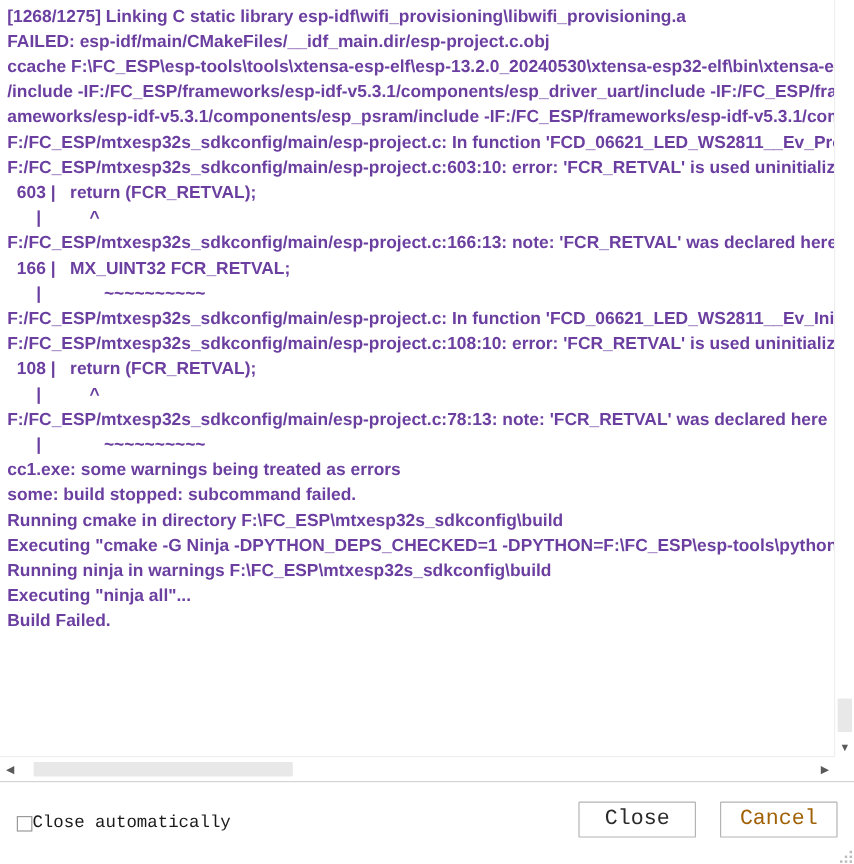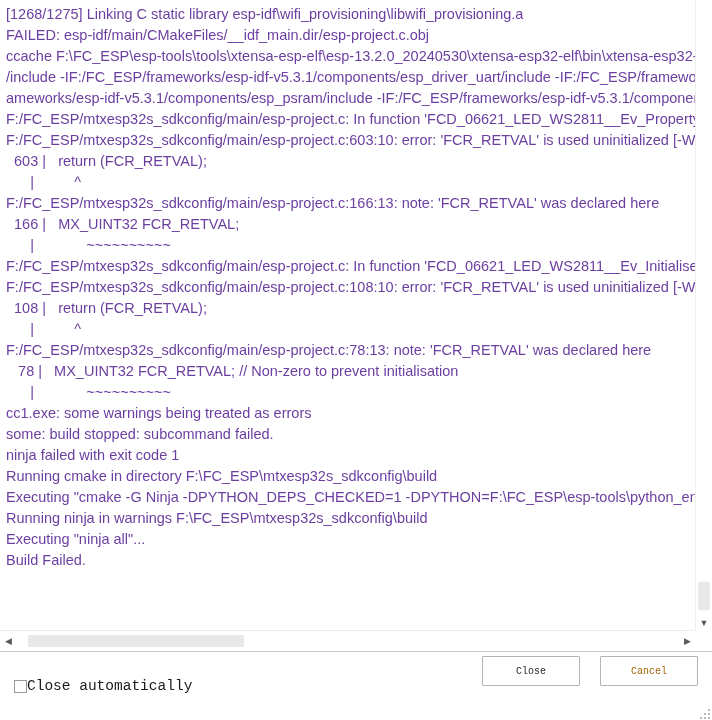--- a/index.html
+++ b/index.html
@@ -46,20 +46,21 @@
     padding: 4px 0 0 6px;
     box-sizing: border-box;
   }
   .log-line {
     font-family: "Liberation Sans", sans-serif;
     font-size: 14.5px;
     line-height: 21px;
     color: #6b3fa0;
     white-space: pre;
     letter-spacing: 0px;
+    font-weight: bold;
   }
   .log-line.blank { color: transparent; }
 
   
   .vscroll {
     position: absolute;
     right: 0;
     top: 0;
     width: 16px;
     bottom: 20px;
@@ -159,27 +160,27 @@
     box-sizing: border-box;
     display: inline-block;
   }
   .checkbox-label {
     font-family: "Liberation Mono", monospace;
     font-size: 14.5px;
     color: #1a1a1a;
   }
   .btn {
     position: absolute;
-    top: 4px;
+    top: 16px;
     width: 98px;
     height: 30px;
     border: 1px solid #b4b4b4;
     background: #ffffff;
     font-family: "Liberation Mono", monospace;
-    font-size: 10px;
+    font-size: 18px;
     color: #2b2b2b;
     border-radius: 1px;
     cursor: default;
     text-align: center;
   }
   .btn.close-btn { right: 132px; }
   .btn.cancel-btn { right: 14px; color: #a16207; }
   .resize-grip {
     position: absolute;
     right: 2px;
@@ -212,25 +213,23 @@
       <div class="log-line">  603 |   return (FCR_RETVAL);</div>
       <div class="log-line">      |          ^</div>
       <div class="log-line">F:/FC_ESP/mtxesp32s_sdkconfig/main/esp-project.c:166:13: note: 'FCR_RETVAL' was declared here</div>
       <div class="log-line">  166 |   MX_UINT32 FCR_RETVAL;</div>
       <div class="log-line">      |             ~~~~~~~~~~</div>
       <div class="log-line">F:/FC_ESP/mtxesp32s_sdkconfig/main/esp-project.c: In function 'FCD_06621_LED_WS2811__Ev_Initialise':</div>
       <div class="log-line">F:/FC_ESP/mtxesp32s_sdkconfig/main/esp-project.c:108:10: error: 'FCR_RETVAL' is used uninitialized [-Werror=</div>
       <div class="log-line">  108 |   return (FCR_RETVAL);</div>
       <div class="log-line">      |          ^</div>
       <div class="log-line">F:/FC_ESP/mtxesp32s_sdkconfig/main/esp-project.c:78:13: note: 'FCR_RETVAL' was declared here</div>
-      <div class="log-line">   78 |   MX_UINT32 FCR_RETVAL; // Non-zero to prevent initialisation</div>
       <div class="log-line">      |             ~~~~~~~~~~</div>
       <div class="log-line">cc1.exe: some warnings being treated as errors</div>
       <div class="log-line">some: build stopped: subcommand failed.</div>
-      <div class="log-line">ninja failed with exit code 1</div>
       <div class="log-line">Running cmake in directory F:\FC_ESP\mtxesp32s_sdkconfig\build</div>
       <div class="log-line">Executing "cmake -G Ninja -DPYTHON_DEPS_CHECKED=1 -DPYTHON=F:\FC_ESP\esp-tools\python_env\idf5.</div>
       <div class="log-line">Running ninja in warnings F:\FC_ESP\mtxesp32s_sdkconfig\build</div>
       <div class="log-line">Executing "ninja all"...</div>
       <div class="log-line blank"></div>
       <div class="log-line">Build Failed.</div>
     </div>
 
     <div class="vscroll">
       <div class="track">

